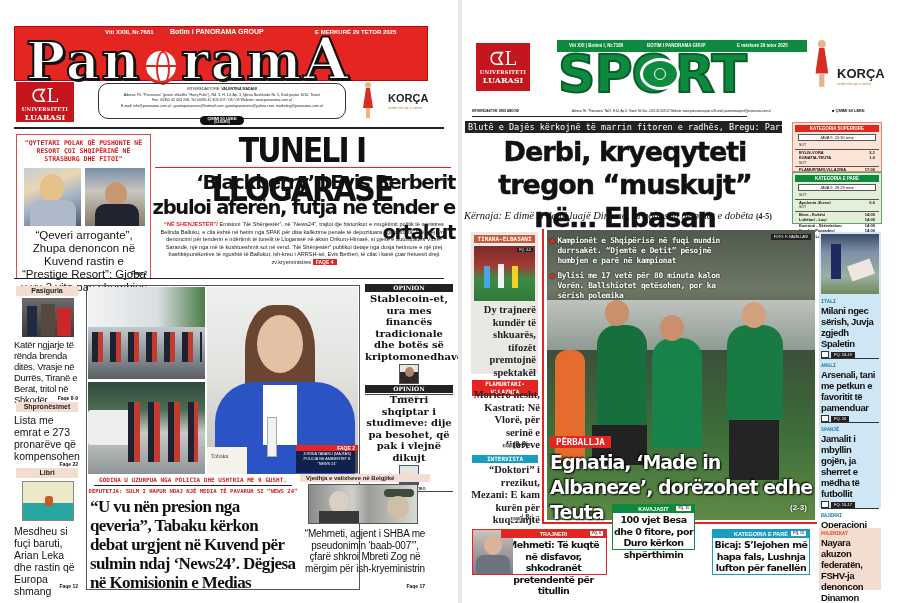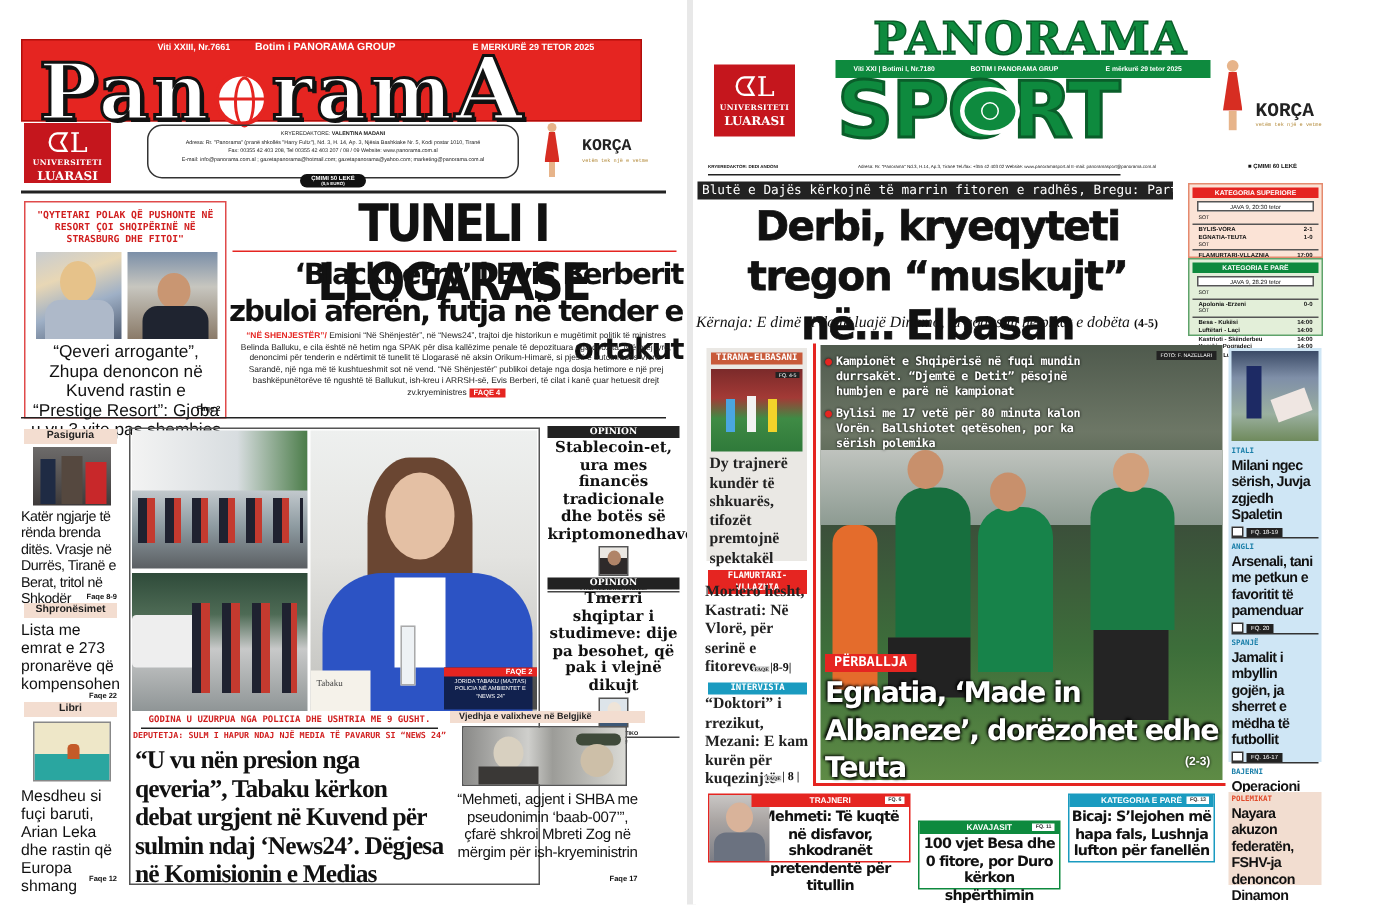--- a/index.html
+++ b/index.html
@@ -15,21 +15,21 @@
 .mast-word{position:absolute;left:20px;top:9px;width:400px;height:50px;font-family:"DejaVu Serif",serif;font-weight:bold;font-size:52px;line-height:50px;color:#fff;letter-spacing:2px;-webkit-text-stroke:2px #111;text-shadow:2px 2px 0 #111}
 .globe{display:inline-block;width:36px;height:36px;border-radius:50%;border:3px solid #e52521;background:#fff;vertical-align:middle;position:relative;margin:0 2px}
 .globe:before{content:"";position:absolute;left:10px;top:0;width:10px;height:30px;border:2px solid #e52521;border-radius:50%}
 .globe:after{content:"";position:absolute;left:0;top:14px;width:30px;height:2px;background:#e52521}
 .luarasi{position:absolute;background:#c5161d;color:#fff;font-family:"DejaVu Serif",serif;text-align:center}
 .luarasi .lg{font-size:18px;line-height:20px;margin-top:4px}
 .luarasi .u{font-size:5px;font-weight:bold;letter-spacing:.3px}
 .luarasi .l{font-size:8px;font-weight:bold}
 .addrbox{position:absolute;left:98px;top:83px;width:248px;height:36px;border:1px solid #333;border-radius:10px;font-size:3.6px;text-align:center;padding-top:3px;line-height:5.5px;color:#222}
 .price{position:absolute;left:200px;top:116px;width:44px;height:9px;background:#111;color:#fff;border-radius:6px;font-size:4px;text-align:center;line-height:5px;font-weight:bold}
-.korca{position:absolute;font-family:Liberation Mono, monospace;color:#222}
+.korca{position:absolute;font-family:Liberation Sans, sans-serif;color:#222}
 .girl{position:absolute;width:12px;height:36px}
 .girl .head{position:absolute;left:3px;top:0;width:6px;height:6px;border-radius:50%;background:#e7b48a}
 .girl .dress{position:absolute;left:1px;top:6px;width:10px;height:20px;background:#d72d22;clip-path:polygon(30% 0,70% 0,100% 100%,0 100%)}
 .girl .legs{position:absolute;left:4px;top:26px;width:4px;height:10px;background:#e7b48a}
 .rule{position:absolute;height:2px;background:#222}
 
 .redbox{position:absolute;border:1px solid #e04a4a;background:#fff}
 .kick{font-size:6.5px;font-weight:bold;color:#d12020;text-align:center;line-height:8px;font-family:"DejaVu Sans Mono",monospace}
 .photo{position:absolute;overflow:hidden}
 .bigsans{font-family:"DejaVu Sans",sans-serif;font-weight:bold;letter-spacing:-1px}
@@ -41,21 +41,21 @@
 .serif-big{font-family:"Liberation Serif",serif;font-weight:bold;color:#111}
 .sport-word{position:absolute;font-family:"DejaVu Sans",sans-serif;font-weight:bold;color:#0e8a3e}
 .blackbar{position:absolute;background:#222;color:#fff;font-size:9px;line-height:12px;padding:0 3px;white-space:nowrap;overflow:hidden;font-family:"DejaVu Sans Mono",monospace}
 .tbl{position:absolute;font-size:4px;line-height:5.5px;padding:2px}
 .tbl .h{color:#fff;font-weight:bold;text-align:center;font-size:4.5px;line-height:7px}
 .tbl .sub{border:1px solid #555;background:#fff;text-align:center;margin:2px 3px;font-size:4px;line-height:5px}
 .tbl .row{display:flex;justify-content:space-between;padding:0 4px;font-weight:bold}
 .tbl .lab{padding:0 4px;border-bottom:1px solid #555;font-size:3.5px}
 .greybox{position:absolute;background:#eae8e4}
 .tagbar{font-size:6px;color:#fff;font-weight:bold;text-align:center;line-height:8px;font-family:"DejaVu Sans Mono",monospace}
-.ser{font-family:"Liberation Serif",serif;font-weight:bold;text-align:left;color:#222}
+.ser{font-family:"Liberation Serif",serif;font-weight:bold;text-align:right;color:#222}
 .bluecol{position:absolute;background:#cfe6f5}
 .bluecol .cat{font-size:5px;font-weight:bold;color:#1a7fa9;font-family:"DejaVu Sans Mono",monospace;line-height:7px}
 .bluecol .tt{font-size:9.5px;font-weight:bold;line-height:11px;color:#111;font-family:Liberation Sans, sans-serif;letter-spacing:-.4px}
 .pg{display:flex;align-items:center;gap:2px;margin:2px 0 3px;border-bottom:1px solid #333}
 .pg .cb{width:8px;height:7px;border:1px solid #333;background:#fff}
 .pg .pn{font-size:4px;background:#222;color:#fff;padding:0 3px;line-height:6px}
 .foot{position:absolute;border:1px solid;background:#fff}
 .foot .fh{font-size:5.5px;color:#fff;font-weight:bold;line-height:8px;text-align:center;position:relative}
 .foot .fh .fq{position:absolute;right:3px;top:1px;background:#fff;color:#333;font-size:3.5px;line-height:5px;padding:0 2px}
 .foot .ft{font-size:10.5px;line-height:12.5px;font-weight:bold;text-align:center;font-family:"DejaVu Sans",sans-serif;letter-spacing:-.5px;color:#111;padding-top:1px}
@@ -203,21 +203,20 @@
     <div style="position:absolute;left:75px;top:4px;width:30px;height:8px;background:#3f4a3a;border-radius:4px"></div>
     <div style="position:absolute;left:78px;top:11px;width:22px;height:22px;border-radius:50%;background:#cdbfa8"></div>
   </div>
   <div style="position:absolute;left:300px;top:528px;width:130px;text-align:center;font-size:10px;line-height:11.5px;letter-spacing:-.2px">“Mehmeti, agjent i SHBA me pseudonimin ‘baab-007’”, çfarë shkroi Mbreti Zog në mërgim për ish-kryeministrin</div>
   <div class="faqe" style="left:380px;top:583px;width:45px">Faqe 17</div>
 </div>
 
 <div class="sep"></div>
 
 <div class="page" id="right">
-  <div class="sport-word" style="left:120px;top:12px;font-size:30px;line-height:30px;letter-spacing:1px;font-family:'DejaVu Serif',serif;-webkit-text-stroke:1px #0a5e2a">PANORAMA</div>
   <div style="position:absolute;left:95px;top:40px;width:250px;height:12px;background:#0e8a3e;color:#fff;font-size:4.5px;font-weight:bold">
     <span style="position:absolute;left:12px;top:3px">Viti XXI | Botimi I, Nr.7180</span>
     <span style="position:absolute;left:90px;top:3px">BOTIM I PANORAMA GRUP</span>
     <span style="position:absolute;left:180px;top:3px">E mërkurë 29 tetor 2025</span>
   </div>
   <div class="sport-word" style="left:96px;top:50px;font-size:52px;line-height:48px;letter-spacing:-1px;-webkit-text-stroke:2px #0a5e2a">
     <span>SPORT</span>
   </div>
   <div style="position:absolute;left:178px;top:58px;width:40px;height:32px;border-radius:50%;border:3px solid #fff;background:#0e8a3e">
     <div style="position:absolute;left:11px;top:7px;width:12px;height:12px;border-radius:50%;border:1.5px solid #fff"></div>
@@ -399,21 +398,21 @@
   <div class="foot" style="left:10px;top:529px;width:135px;height:46px;border-color:#e52521">
     <div class="photo" style="left:0;top:0;width:40px;height:44px;background:linear-gradient(180deg,#c9c6c4 0%,#a9a4a2 40%,#7c7e86 100%)">
       <div style="position:absolute;left:11px;top:5px;width:18px;height:20px;border-radius:50%;background:#d9b39a"></div>
       <div style="position:absolute;left:3px;top:25px;width:34px;height:20px;border-radius:8px 8px 0 0;background:#6b7280"></div>
     </div>
     <div style="margin-left:28px">
       <div class="fh" style="background:#e52521"><span>TRAJNERI</span><span class="fq">FQ. 6</span></div>
       <div class="ft" style="font-size:9.5px;line-height:11.5px">Mehmeti: Të kuqtë në disfavor, shkodranët pretendentë për titullin</div>
     </div>
   </div>
-  <div class="foot" style="left:150px;top:547px;width:95px;height:46px;border-color:#0e8a3e">
+  <div class="foot" style="left:150px;top:504px;width:83px;height:46px;border-color:#0e8a3e">
     <div class="fh" style="background:#0e8a3e"><span>KAVAJASIT</span><span class="fq">FQ. 11</span></div>
     <div class="ft" style="font-size:9.5px;line-height:11.5px">100 vjet Besa dhe 0 fitore, por Duro kërkon shpërthimin</div>
   </div>
   <div class="foot" style="left:250px;top:529px;width:98px;height:46px;border-color:#1a9bc0">
     <div class="fh" style="background:#1a9bc0"><span>KATEGORIA E PARË</span><span class="fq">FQ. 13</span></div>
     <div class="ft" style="font-size:9.5px;line-height:11.5px">Bicaj: S’lejohen më hapa fals, Lushnja lufton për fanellën</div>
   </div>
 </div>
 
 </body></html>

